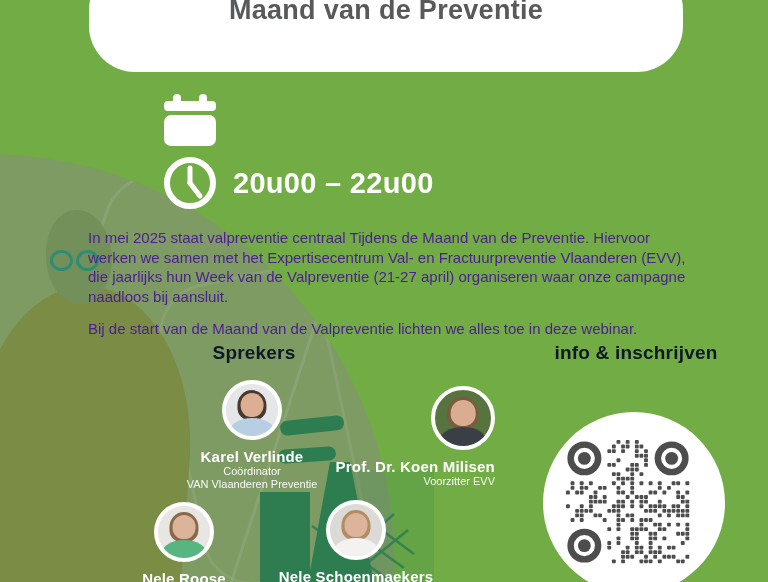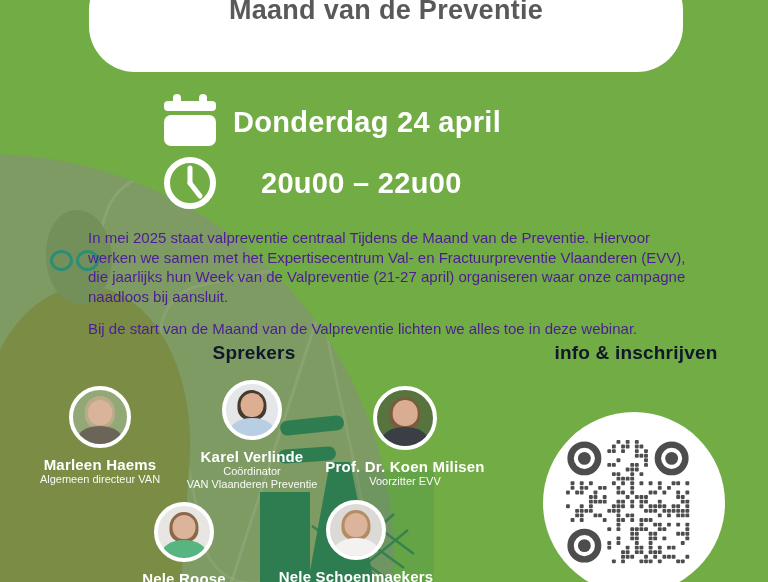--- a/index.html
+++ b/index.html
@@ -28,21 +28,21 @@
   .walker{position:absolute;left:252px;top:396px;width:186px;height:186px;}
   .band-mid{position:absolute;left:330px;top:470px;width:104px;height:112px;background:rgba(46,125,81,0.18);}
   
   .banner{position:absolute;left:89px;top:-36px;width:594px;height:108px;
     background:#fff;border-radius:46px;text-align:center;box-sizing:border-box;padding-top:31px;}
   .banner-title{font-size:27px;line-height:31px;font-weight:700;color:#58595b;letter-spacing:.3px;}
   .banner-subtitle{font-size:19px;line-height:25px;font-weight:700;color:#58595b;letter-spacing:.3px;}
   
   .event-row{position:absolute;left:163px;display:flex;align-items:center;}
   .row-date{top:94px;}
-  .row-time{top:155px;gap:28px;}
+  .row-time{top:155px;}
   .event-icon{width:54px;height:56px;flex:0 0 auto;}
   .event-text{margin-left:16px;color:#fff;font-weight:700;font-size:29px;letter-spacing:.3px;}
   
   .desc{position:absolute;left:88px;top:228px;width:614px;color:#4c1d95;
     font-size:15px;line-height:19.5px;}
   .desc p{margin:0;}
   .desc p + p{margin-top:13px;}
   
   .heading{position:absolute;top:342px;color:#0f172a;font-weight:700;font-size:19px;text-align:center;letter-spacing:.2px;}
   .heading-speakers{left:180px;width:148px;}
@@ -60,21 +60,21 @@
   .sp-role{font-size:11px;line-height:13px;opacity:.95;}
   .sp-role:empty{display:none;}
   
   .av-marleen{background:#93a877;}  .av-marleen .av-hair{background:#bcab8a;} .av-marleen .av-head{background:#d9b49a;} .av-marleen .av-body{background:#6b6458;}
   .av-karel{background:#e4e6e8;}    .av-karel .av-hair{background:#463a2e;}   .av-karel .av-head{background:#dcae92;}   .av-karel .av-body{background:#b8cfe3;}
   .av-koen{background:#57743f;}     .av-koen .av-hair{background:#7a5b3e;}    .av-koen .av-head{background:#d9ad92;}    .av-koen .av-body{background:#3a3f45;}
   .av-roose{background:#e8e6e3;}    .av-roose .av-hair{background:#8a6848;}   .av-roose .av-head{background:#dcb49c;}   .av-roose .av-body{background:#57b581;}
   .av-schoen{background:#dcdad6;}   .av-schoen .av-hair{background:#b38c62;}  .av-schoen .av-head{background:#dcb49c;}  .av-schoen .av-body{background:#f4f2f0;}
   .sp-marleen{left:10px;top:386px;width:180px;}
   .sp-karel{left:162px;top:380px;width:180px;}
-  .sp-koen{left:315px;top:386px;width:180px;}
+  .sp-koen{left:315px;top:386px;width:180px;align-items:flex-end;}
   .sp-roose{left:96px;top:502px;width:176px;}
   .sp-schoen{left:266px;top:500px;width:180px;}
   
   .qr-circle{position:absolute;left:543px;top:412px;width:182px;height:182px;background:#fff;border-radius:50%;}
   .qr-svg{position:absolute;left:23px;top:28px;width:124px;height:124px;}
 </style>
 </head>
 <body>
 
 <div class="poster">
@@ -112,50 +112,39 @@
     <div class="banner-title">Maand van de Preventie</div>
   </div>
 
   <div class="event-row row-date">
     <svg class="event-icon" viewBox="0 0 54 56">
       <rect x="10" y="0" width="8" height="16" rx="4" fill="#fff"></rect>
       <rect x="36" y="0" width="8" height="16" rx="4" fill="#fff"></rect>
       <rect x="1" y="7" width="52" height="10" rx="4" fill="#fff"></rect>
       <rect x="1" y="21" width="52" height="31" rx="7" fill="#fff"></rect>
     </svg>
-    <div class="event-text">Donderdag 24 april</div>
   </div>
 
   <div class="event-row row-time">
     <svg class="event-icon" viewBox="0 0 54 56">
       <circle cx="27" cy="28" r="23" fill="none" stroke="#fff" stroke-width="6"></circle>
       <line x1="27" y1="28" x2="27" y2="13" stroke="#fff" stroke-width="5" stroke-linecap="round"></line>
       <line x1="27" y1="28" x2="37" y2="41" stroke="#fff" stroke-width="5" stroke-linecap="round"></line>
     </svg>
     <div class="event-text">20u00 – 22u00</div>
   </div>
 
   <div class="desc">
     <p>In mei 2025 staat valpreventie centraal Tijdens de Maand van de Preventie. Hiervoor werken we samen met het Expertisecentrum Val- en Fractuurpreventie Vlaanderen (EVV), die jaarlijks hun Week van de Valpreventie (21-27 april) organiseren waar onze campagne naadloos bij aansluit.</p>
     <p>Bij de start van de Maand van de Valpreventie lichten we alles toe in deze webinar.</p>
   </div>
 
   <div class="heading heading-speakers">Sprekers</div>
   <div class="heading heading-info">info &amp; inschrijven</div>
 
-  <div class="speaker sp-marleen">
-    <div class="avatar av62 av-marleen">
-      <div class="av-hair"></div>
-        <div class="av-head"></div>
-        <div class="av-body"></div>
-    </div>
-    <div class="sp-name">Marleen Haems</div>
-    <div class="sp-role">Algemeen directeur VAN</div>
-
-  </div>
 
   <div class="speaker sp-karel">
     <div class="avatar av60 av-karel">
       <div class="av-hair"></div>
         <div class="av-head"></div>
         <div class="av-body"></div>
     </div>
     <div class="sp-name">Karel Verlinde</div>
     <div class="sp-role">Coördinator</div>
     <div class="sp-role">VAN Vlaanderen Preventie</div>

